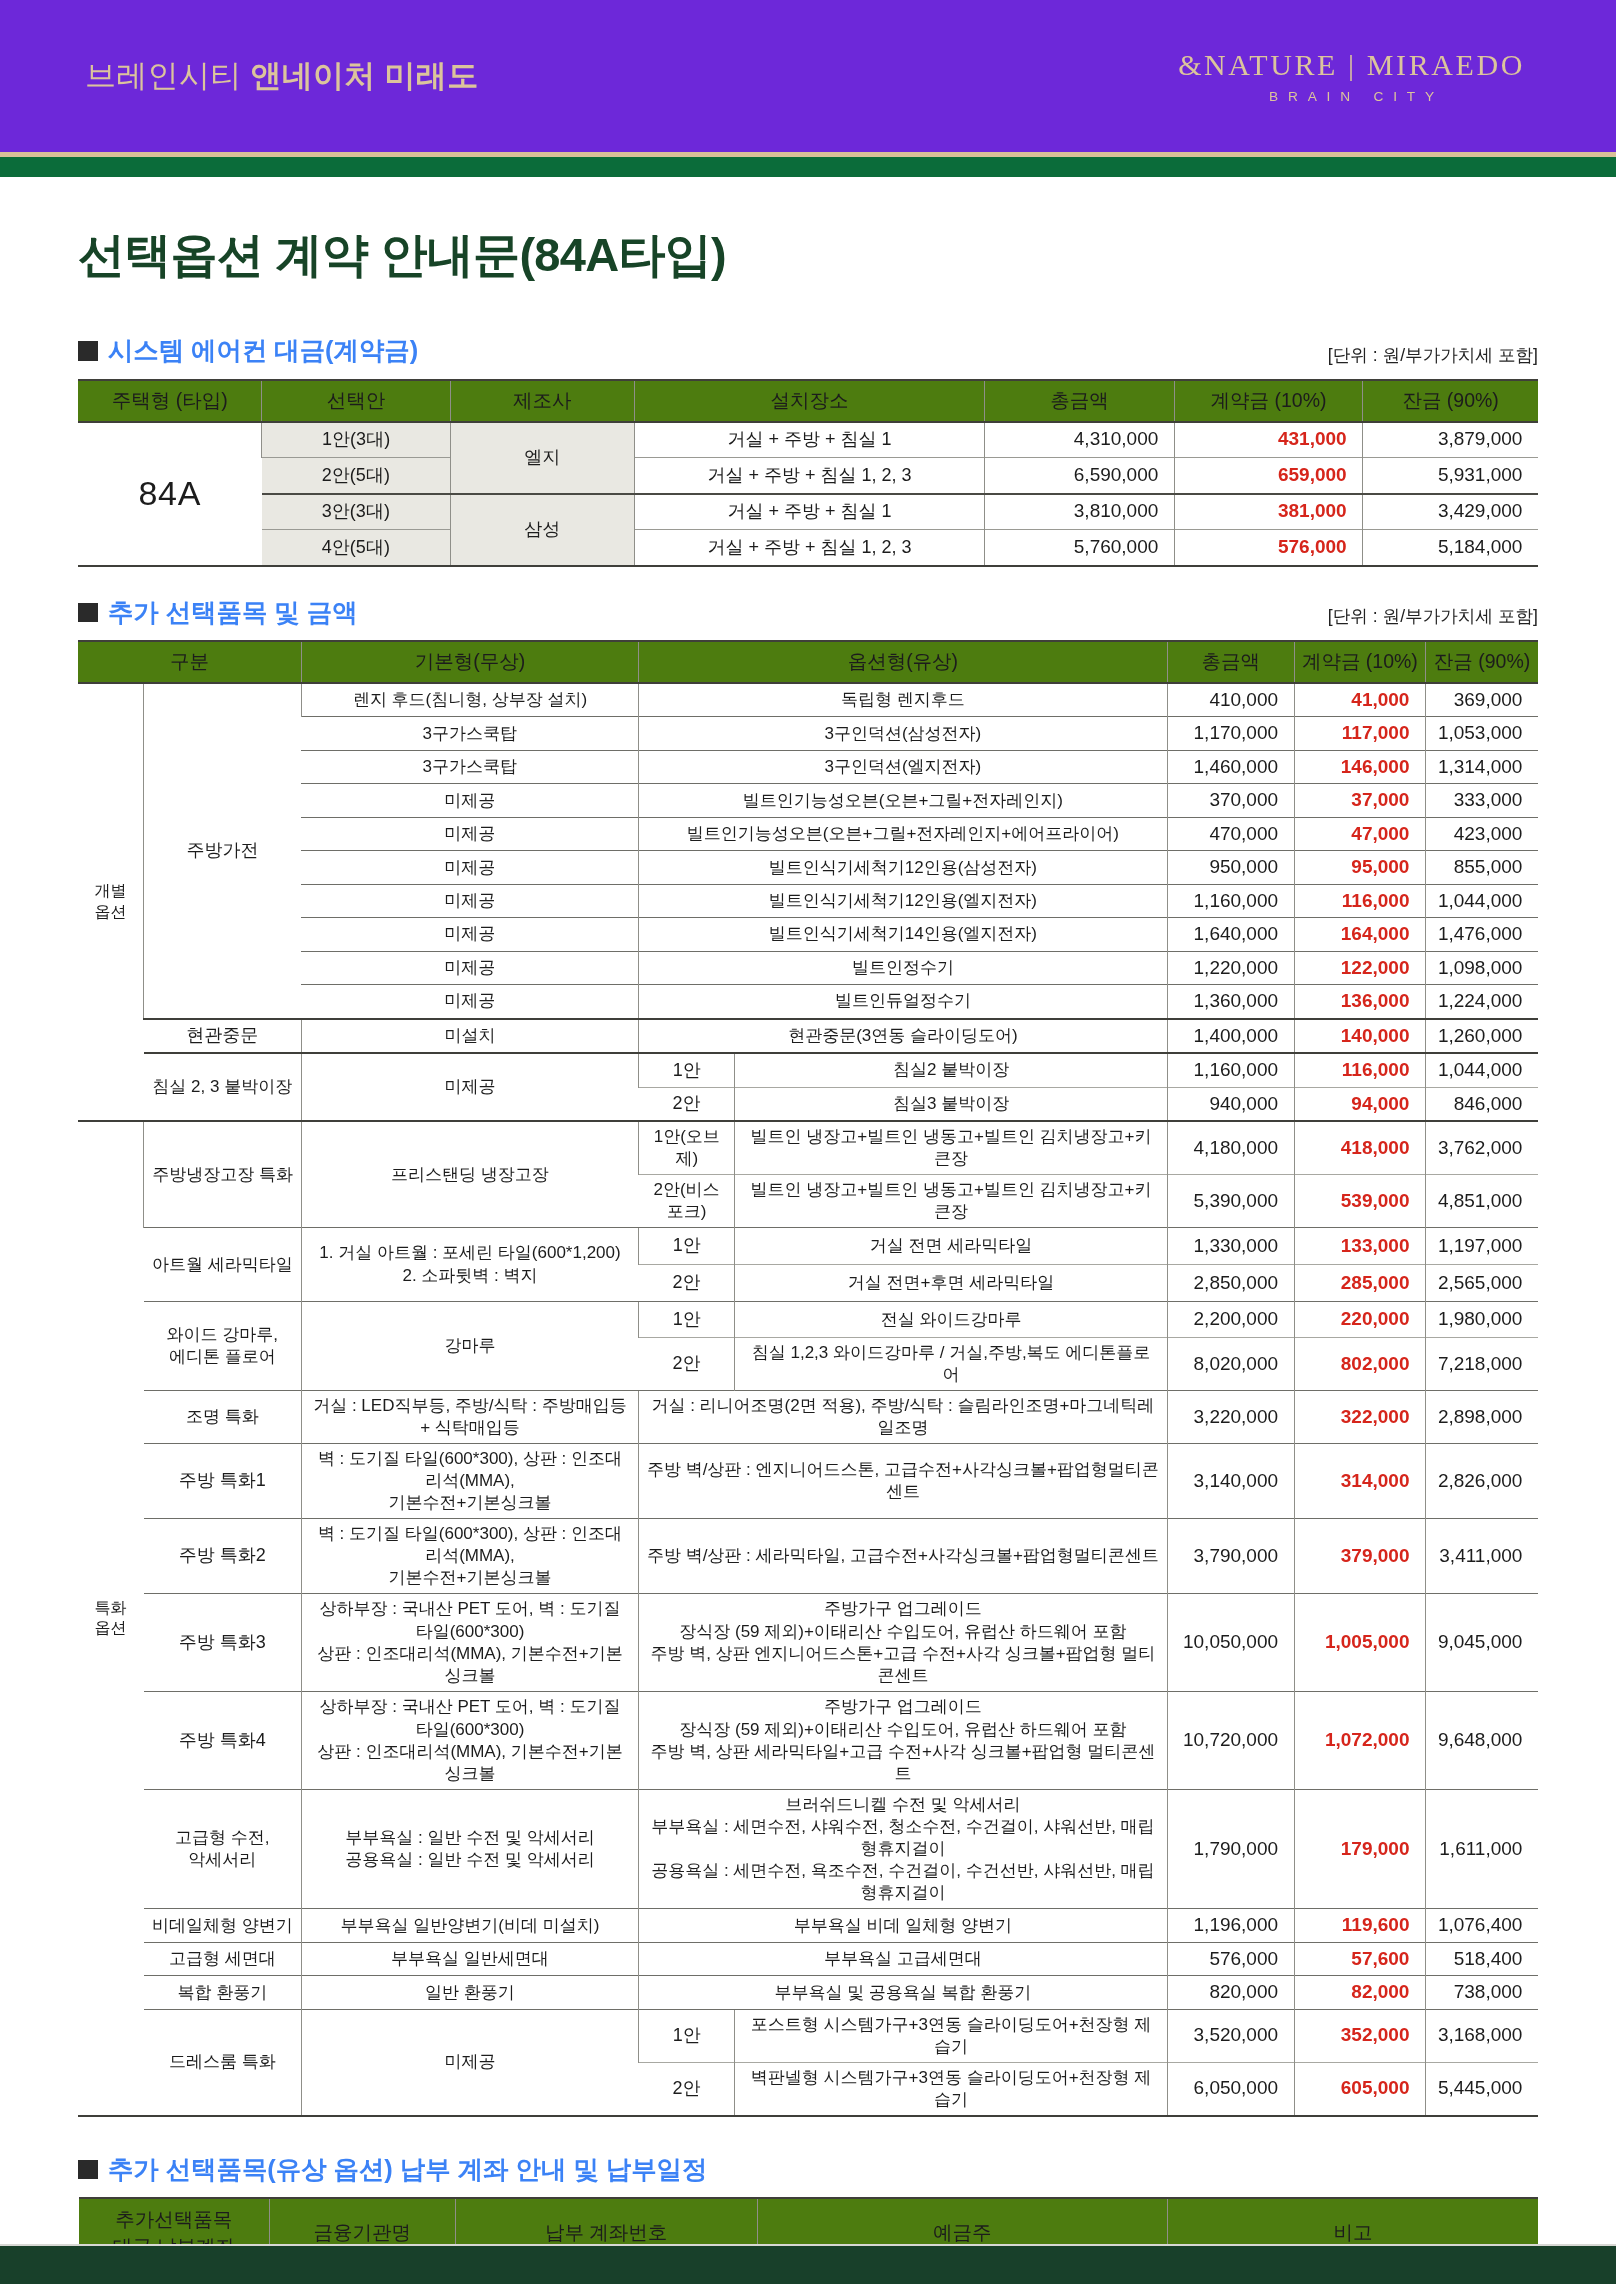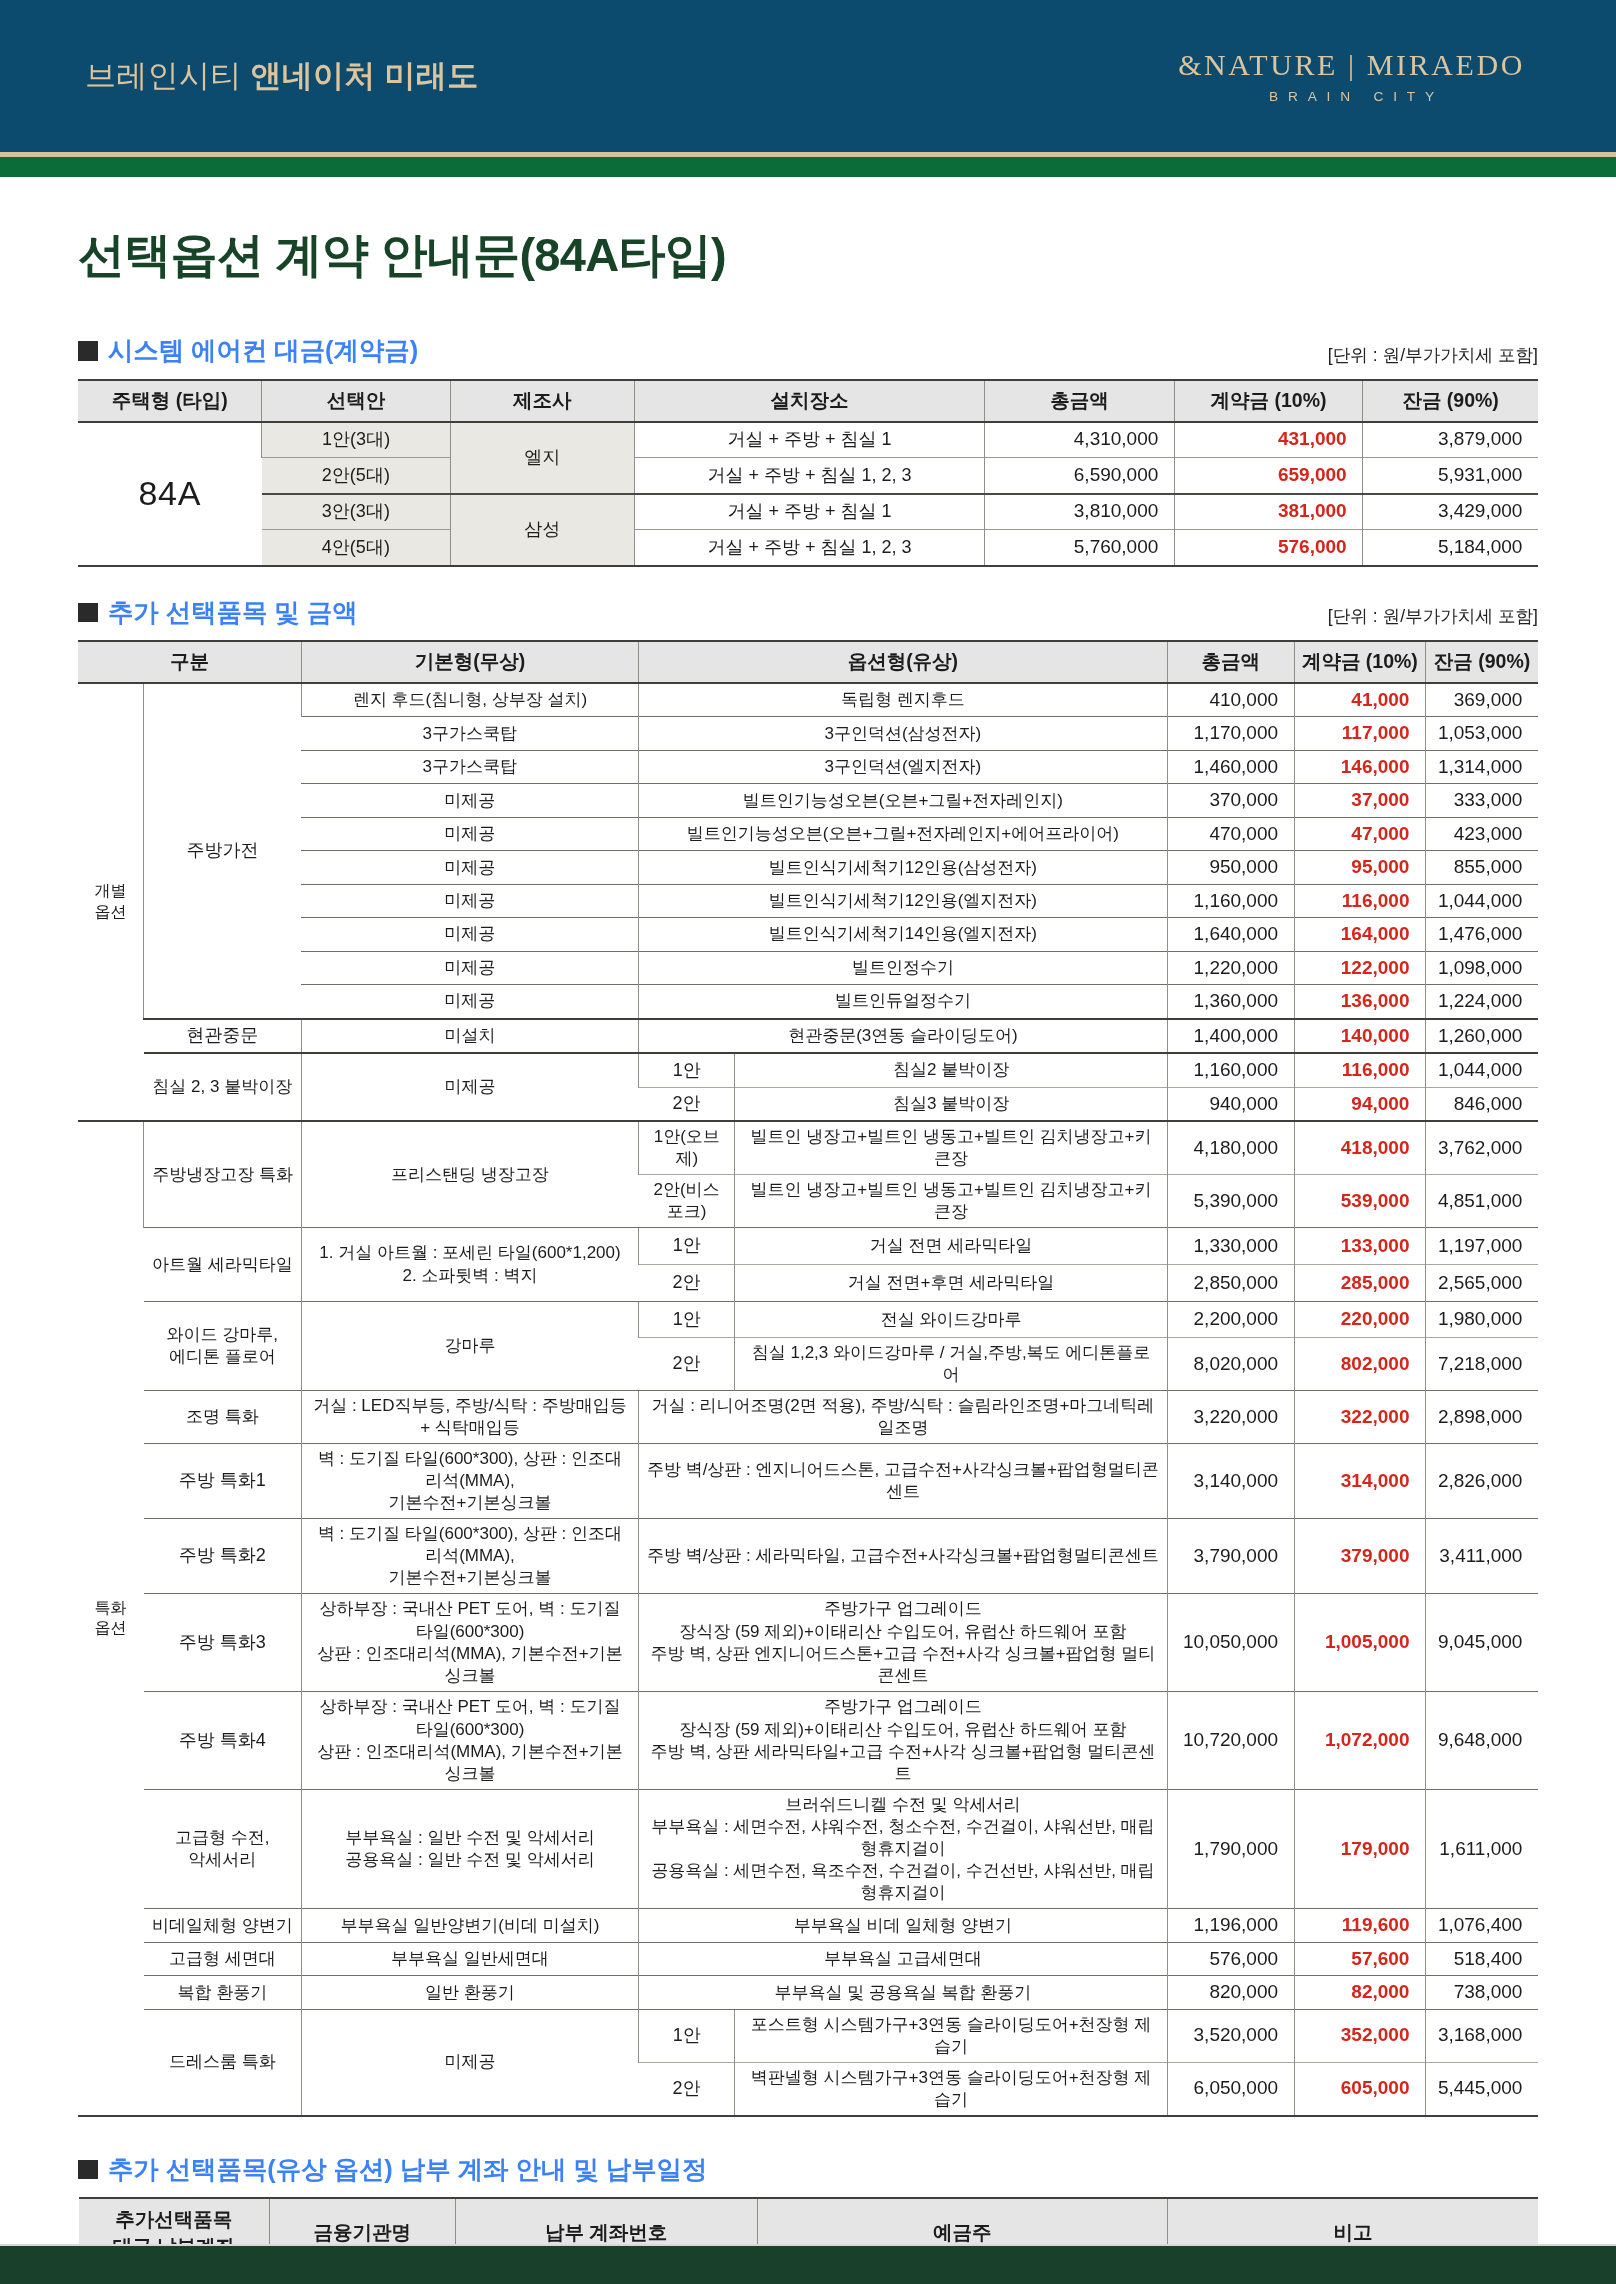--- a/index.html
+++ b/index.html
@@ -3,21 +3,21 @@
 <meta charset="utf-8">
 <style>
   * { box-sizing: border-box; }
   html,body { margin:0; padding:0; }
   body {
     width:1616px; height:2284px; position:relative; overflow:hidden;
     background:#ffffff; color:#1c1c1c;
     font-family:"Liberation Sans","DejaVu Sans",sans-serif;
   }
   
-  .banner { height:152px; background:#0c4a6e; position:relative; }
+  .banner { height:152px; background:#6d28d9; position:relative; }
   .brand { position:absolute; left:85px; top:50%; transform:translateY(-50%);
            color:#dcc49c; font-size:31px; letter-spacing:0.3px; }
   .brand .bold { font-weight:bold; }
   .logo { position:absolute; right:91px; top:50%; transform:translateY(-50%);
           text-align:center; color:#dcc49c; }
   .logo-main { font-family:"Liberation Serif","DejaVu Serif",serif; font-size:30px; letter-spacing:2.6px; }
   .logo-sub { font-size:13.7px; letter-spacing:9.8px; margin-top:6.5px; padding-left:9.8px; }
   .gold-line { height:5.2px; background:#d9c098; }
   .light-strip { height:20px; background:#0b6c3a; }
 
@@ -28,21 +28,21 @@
   .sec { display:flex; justify-content:space-between; align-items:flex-end; }
   .sec.s1 { margin-top:47px; }
   .sec.s2 { margin-top:29px; }
   .sec.s3 { margin-top:36px; }
   .sec-h { font-size:25.4px; font-weight:bold; color:#3b82f6; display:flex; align-items:center; }
   .marker { display:inline-block; width:19.5px; height:19.5px; background:#2a2a2a; margin-right:10.4px; flex:0 0 auto; }
   .unit { font-size:17.6px; color:#222; padding-bottom:1.3px; }
 
   table { width:100%; border-collapse:collapse; table-layout:fixed; margin-top:10.4px; }
   .t { border-top:2.6px solid #3f3f3a; border-bottom:2.6px solid #3f3f3a; }
-  th { background:#e5e5e5; font-size:19.5px; font-weight:bold; padding:6.5px 3.9px;margin-top:48px; }
+  th { background:#4d7c0f; font-size:19.5px; font-weight:normal; padding:6.5px 3.9px;margin-top:48px; }
   td { font-size:18px; padding:3.9px 7.8px; text-align:center; vertical-align:middle; line-height:1.3; }
   td,th { border-left:0.7px solid #8f8f89; overflow:hidden; }
   td:first-child, th:first-child, .no-bl { border-left:none; }
   thead th { border-bottom:2.6px double #3f3f3a; height:40px; }
   .shade { background:#e9e8e2; }
   .num { text-align:right; padding-right:15.6px; font-size:19px; }
   .red { color:#d6251b; font-weight:bold; }
   .pre { white-space:pre-line; }
   .sm { font-size:17px; }
 

